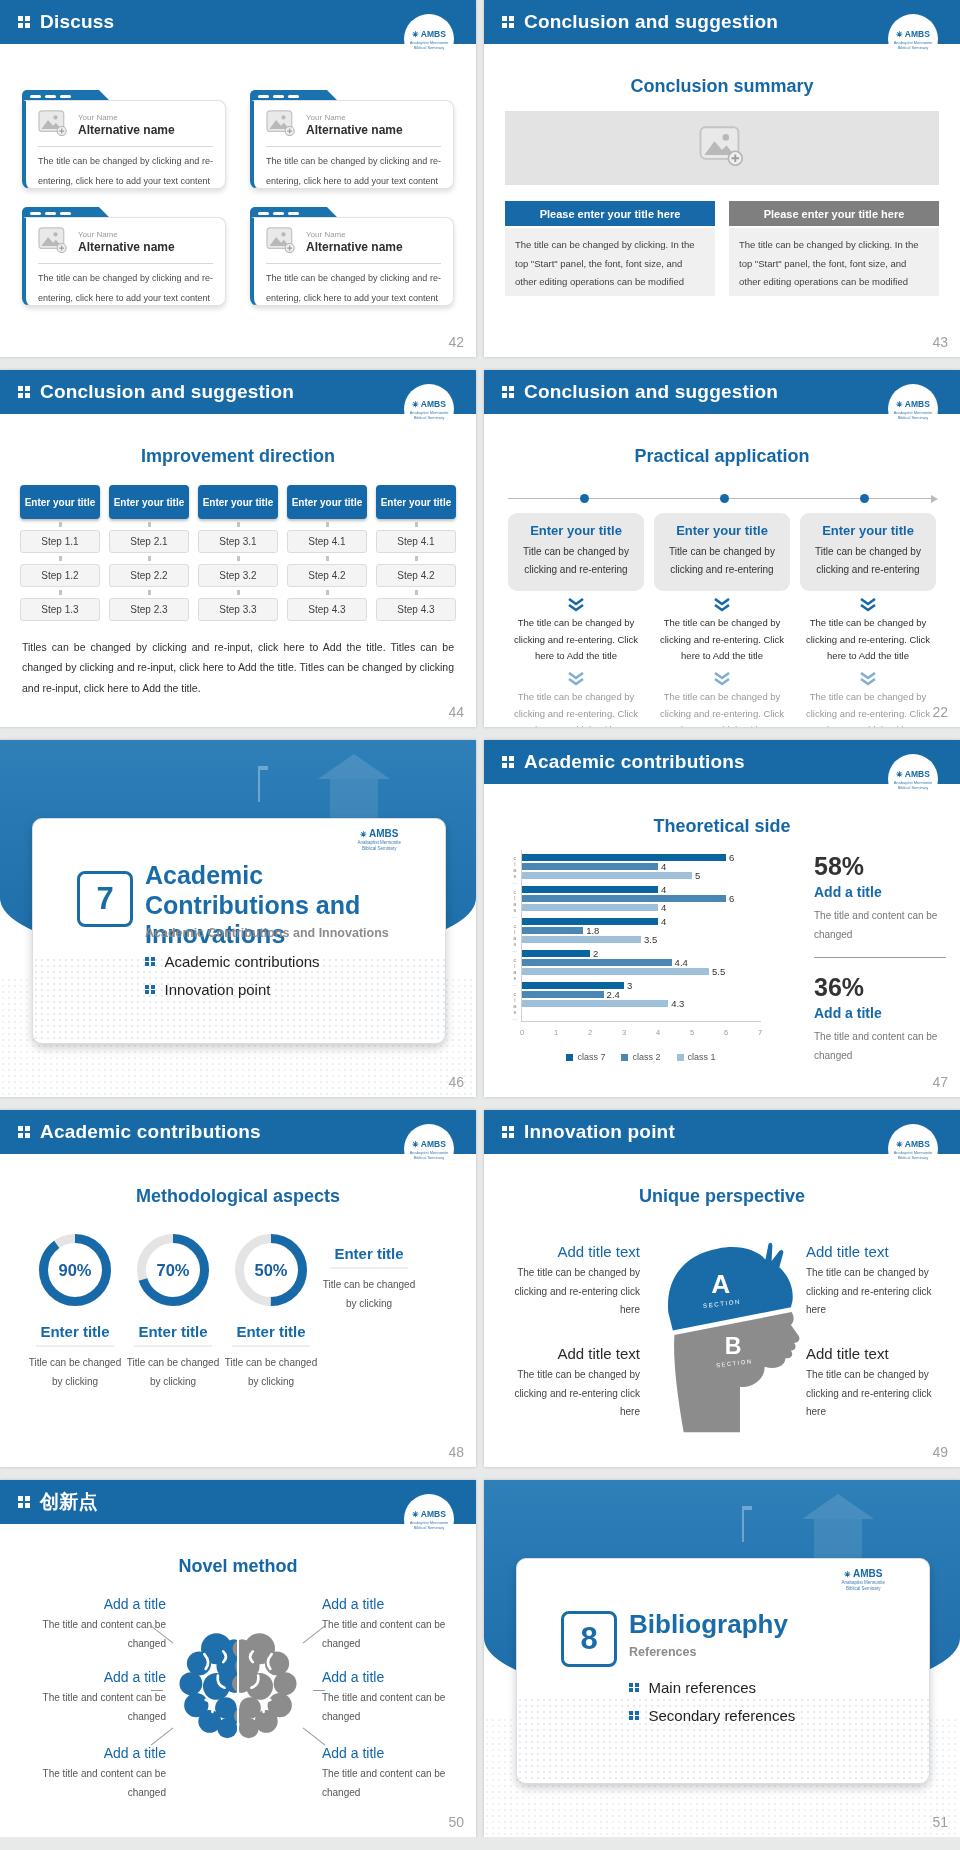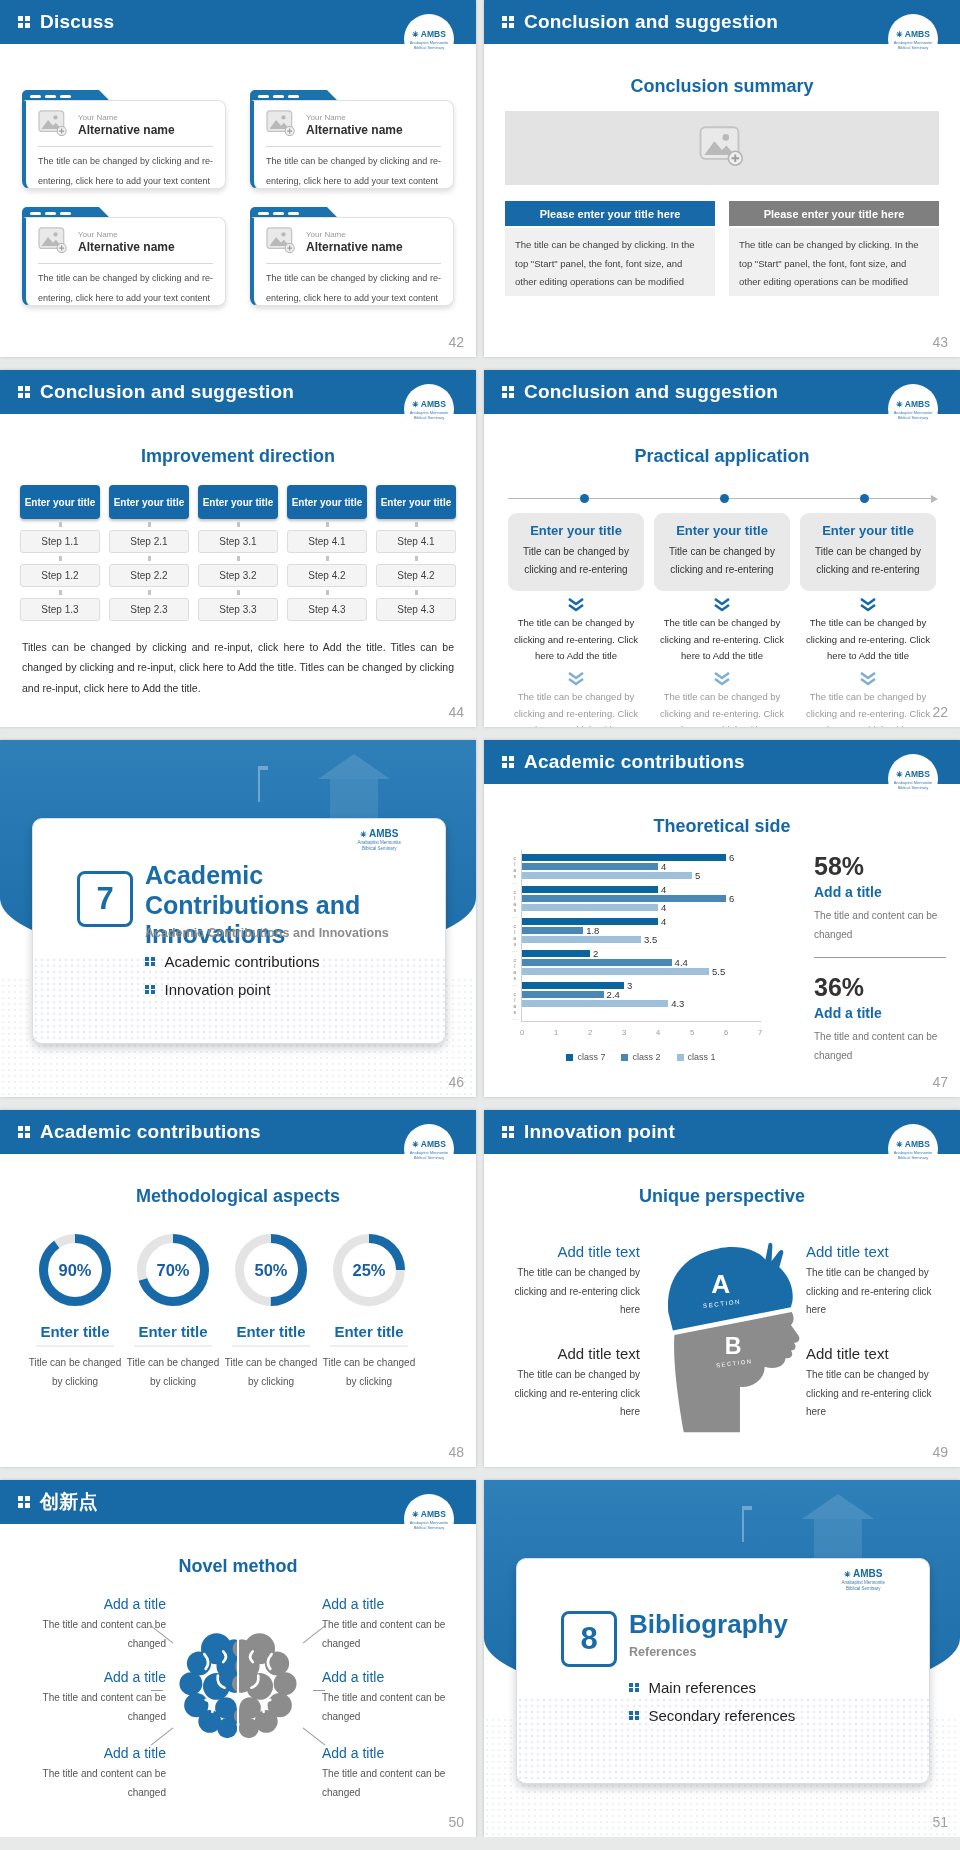--- a/index.html
+++ b/index.html
@@ -616,25 +616,21 @@
         <div class="don"><div><svg width="74" height="74" viewBox="0 0 74 74">
               <circle cx="37" cy="37" r="31.5" fill="none" stroke="#E4E4E4" stroke-width="9"></circle>
               <circle cx="37" cy="37" r="31.5" fill="none" stroke="#1769A8" stroke-width="9" stroke-dasharray="138.54423602330988 197.92033717615698" transform="rotate(-90 37 37)"></circle>
               <text x="37" y="43" text-anchor="middle" font-size="16.5" font-weight="bold" fill="#1B5FA0" font-family="Liberation Sans,sans-serif">70%</text>
             </svg></div><div class="don-title">Enter title</div><div class="don-body">Title can be changed by clicking</div></div>
         <div class="don"><div><svg width="74" height="74" viewBox="0 0 74 74">
               <circle cx="37" cy="37" r="31.5" fill="none" stroke="#E4E4E4" stroke-width="9"></circle>
               <circle cx="37" cy="37" r="31.5" fill="none" stroke="#1769A8" stroke-width="9" stroke-dasharray="98.96016858807849 197.92033717615698" transform="rotate(-90 37 37)"></circle>
               <text x="37" y="43" text-anchor="middle" font-size="16.5" font-weight="bold" fill="#1B5FA0" font-family="Liberation Sans,sans-serif">50%</text>
             </svg></div><div class="don-title">Enter title</div><div class="don-body">Title can be changed by clicking</div></div>
-        <div class="don"><div><svg width="74" height="74" viewBox="0 0 74 74">
-              <circle cx="37" cy="37" r="31.5" fill="none" stroke="#E4E4E4" stroke-width="9"></circle>
-              <circle cx="37" cy="37" r="31.5" fill="none" stroke="#1769A8" stroke-width="9" stroke-dasharray="49.480084294039244 197.92033717615698" transform="rotate(-90 37 37)"></circle>
-              <text x="37" y="43" text-anchor="middle" font-size="16.5" font-weight="bold" fill="#1B5FA0" font-family="Liberation Sans,sans-serif">25%</text>
-            </svg></div><div class="don-title">Enter title</div><div class="don-body">Title can be changed by clicking</div></div>
+        <div class="don"><div class="don-title">Enter title</div><div class="don-body">Title can be changed by clicking</div></div>
       </div>
     <span class="page-no">48</span>
   </section>
 
   <section class="slide">
     <div class="s-header">
       <span class="hdr-sq">
           <i></i>
           <i></i>
           <i></i>

